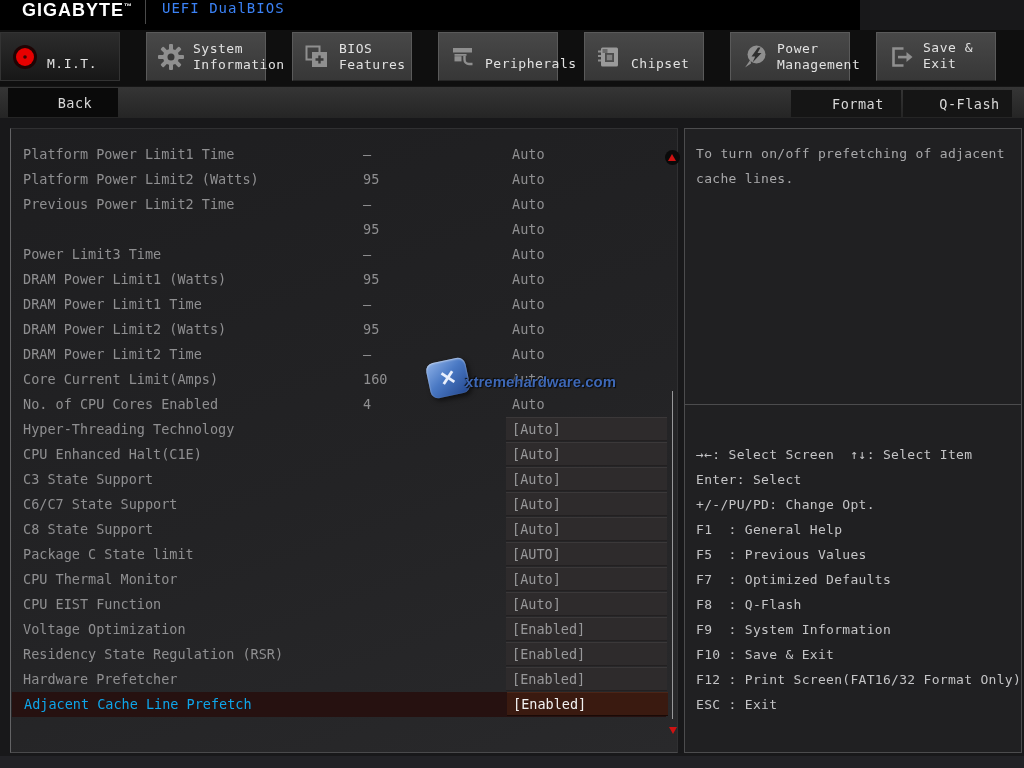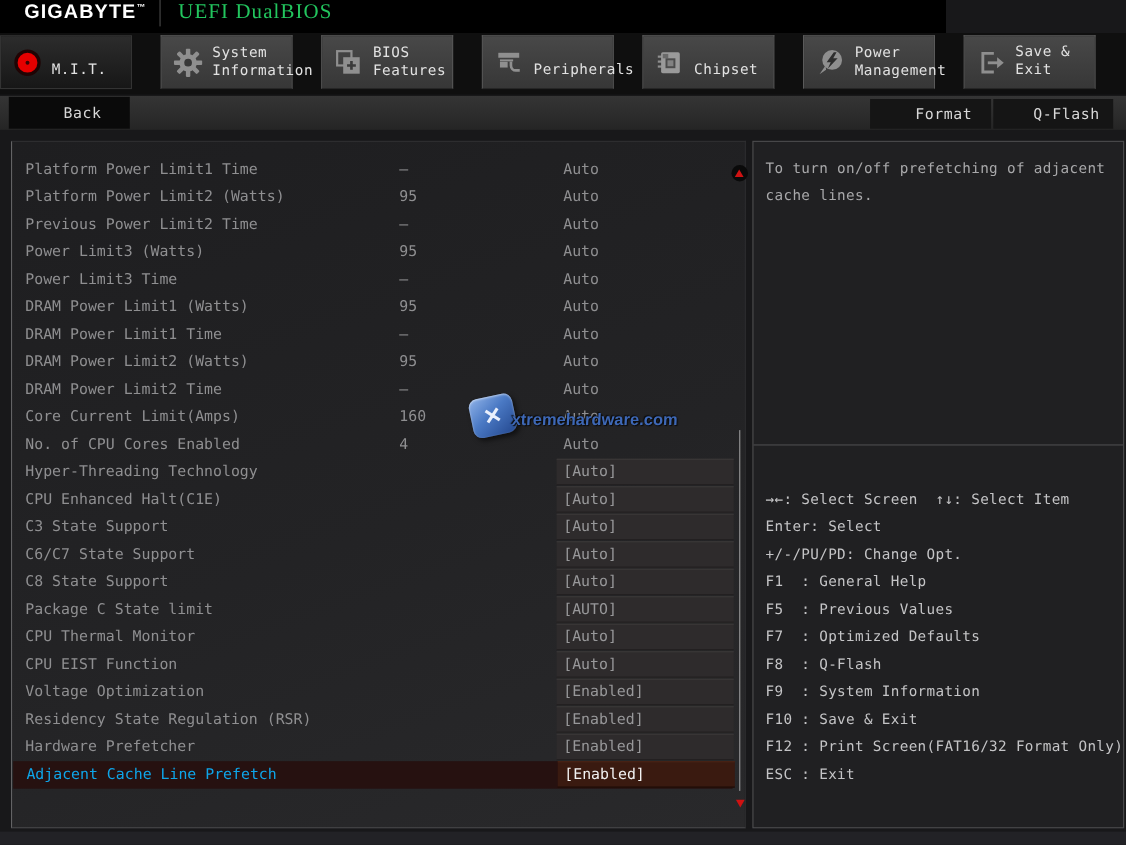--- a/index.html
+++ b/index.html
@@ -10,21 +10,21 @@
     -webkit-font-smoothing:none;
   }
 
   
   .topbar { position:absolute; left:0; top:0; width:860px; height:30px; background:#000;
             display:flex; }
   .brand { font-family:"Liberation Sans", sans-serif; font-weight:bold; font-size:18px;
            color:#fff; letter-spacing:1px; margin-left:22px; }
   .brand sup { font-size:8px; }
   .topbar-divider { width:1px; height:24px; background:#4a4a4a; margin-left:12px; }
-  .title { margin-left:16px; font-size:19px; color:#22c55e; letter-spacing:1px;font-family:Liberation Serif, serif; }
+  .title { margin-left:16px; font-size:14px; color:#3b82f6; letter-spacing:1px; }
 
   
   .tabbar { position:absolute; left:0; top:30px; width:1024px; height:56px; background:#0f0f0f; }
   .tab { position:absolute; top:2px; height:49px; width:120px;
          background:linear-gradient(180deg,#484848,#373737);
          border:1px solid #5a5a5a; border-bottom-color:#262626;
          display:flex; align-items:center; color:#e2e2e2; font-size:13px; cursor:default; }
   .tab.active { background:linear-gradient(180deg,#2c2c2c,#171717); border-color:#333; }
   .tab-icon { width:26px; height:26px; margin:0 9px 0 11px; flex:0 0 auto; }
   .tab-label { white-space:pre-line; line-height:16px; letter-spacing:.5px; }
@@ -196,21 +196,20 @@
         <span class="lab">Platform Power Limit2 (Watts)</span>
         <span class="mid">95</span>
         <span class="val">Auto</span>
       </div>
       <div class="row">
         <span class="lab">Previous Power Limit2 Time</span>
         <span class="mid">–</span>
         <span class="val">Auto</span>
       </div>
       <div class="row">
-        <span class="lab">Power Limit3 (Watts)</span>
         <span class="mid">95</span>
         <span class="val">Auto</span>
       </div>
       <div class="row">
         <span class="lab">Power Limit3 Time</span>
         <span class="mid">–</span>
         <span class="val">Auto</span>
       </div>
       <div class="row">
         <span class="lab">DRAM Power Limit1 (Watts)</span>

